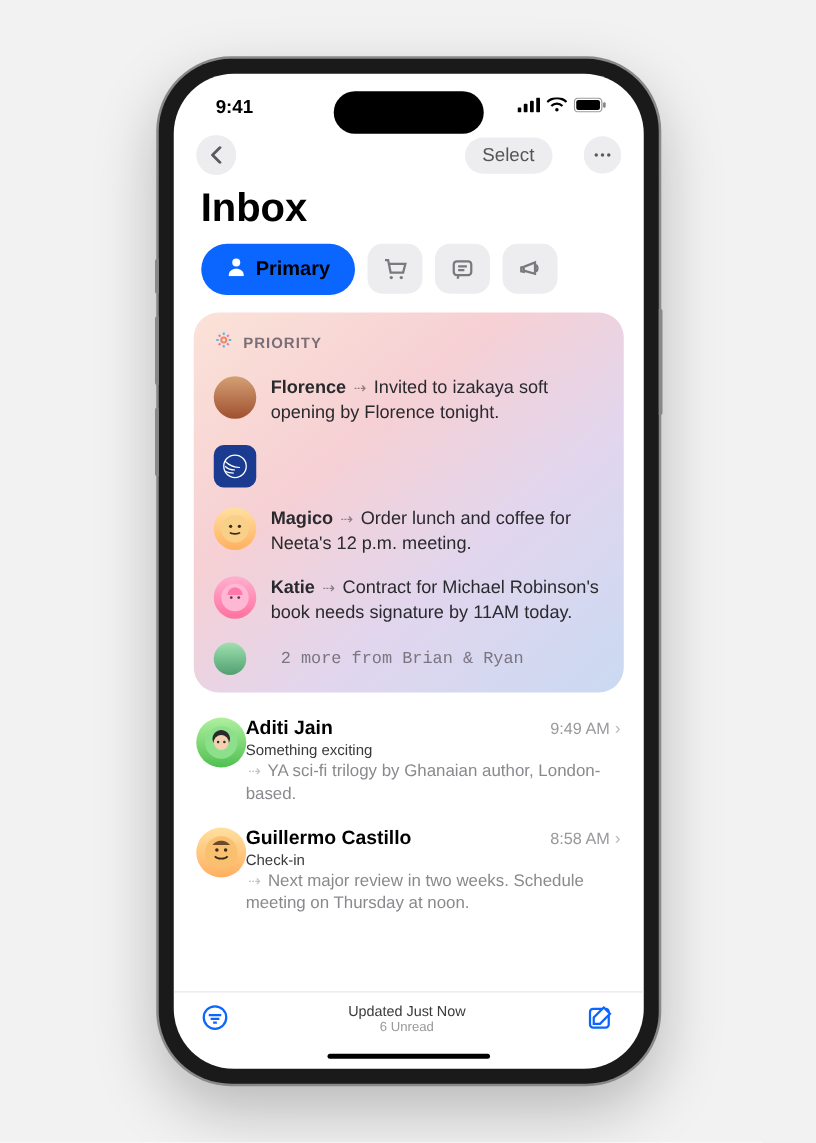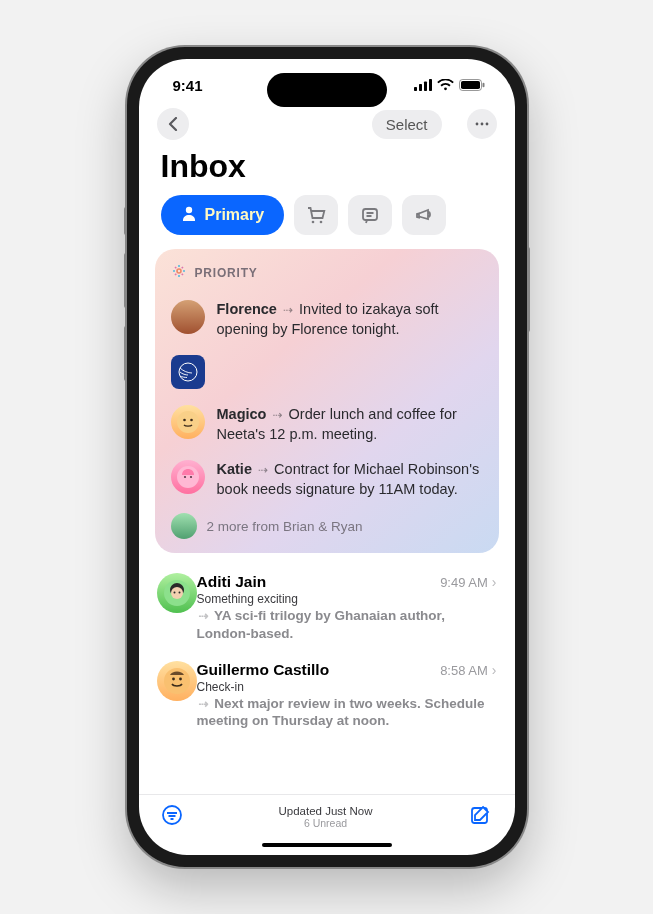--- a/index.html
+++ b/index.html
@@ -95,21 +95,21 @@
     font-weight: 700;
     padding: 2px 22px 10px 22px;
   }
   .category-row {
     display: flex;
     gap: 10px;
     padding: 0 22px 14px 22px;
   }
   .primary-pill {
     background: #0a66ff;
-    color: #fef9c3;
+    color: #000000;
     border-radius: 22px;
     padding: 10px 20px;
     display: flex;
     align-items: center;
     gap: 8px;
     font-size: 16px;
     font-weight: 600;
   }
   .cat-btn {
     width: 44px; height: 40px;
@@ -147,24 +147,25 @@
   }
   .avatar.florence { background: linear-gradient(#d4a074,#a05030); }
   .avatar.united { background: #1a3b8f; border-radius: 8px; color:#fff;}
   .avatar.magico { background: linear-gradient(#ffe0a0,#ffb060); }
   .avatar.katie { background: linear-gradient(#ffb0d0,#ff70a0); }
   .avatar.more-avatars { background: linear-gradient(#a0e0b0,#50a070); width:26px; height:26px; }
   .priority-text { font-size: 14.5px; line-height: 1.35; color: #2a2a2e; }
   .priority-text .pname { font-weight: 700; }
   .arrow-ico { display:inline-block; opacity:0.5; margin: 0 2px; font-size: 12px;}
   .more-row {
-    display: flex; align-items:center; gap: 10px;
+    display: flex; align-items:center; gap: 28px;
     padding-top: 6px;
     color: #7a7580;
     font-size: 13.5px;
+    font-family: Liberation Mono, monospace;
   }
   .list {
     padding: 0 18px;
     flex: 1;
     overflow: hidden;
   }
   .msg-item {
     display: flex;
     padding: 8px 0 10px 0;
   }
@@ -175,21 +176,21 @@
     font-size: 20px;
   }
   .msg-avatar.aditi { background: linear-gradient(#b0f0a0,#50c050); }
   .msg-avatar.guillermo { background: linear-gradient(#ffe0a0,#ffb060); }
   .msg-body { flex: 1; }
   .msg-top { display: flex; align-items: baseline; }
   .msg-sender { font-weight: 600; font-size: 15.5px; flex: 1; }
   .msg-time { color: #9a9a9e; font-size: 13px; margin-right: 4px; }
   .msg-chev { color: #bababd; font-size: 14px; }
   .msg-subject { font-size: 12px; color: #3a3a3e; margin-top: 1px; }
-  .msg-preview { font-size: 13.5px; color: #8a8a8e; line-height: 1.3; margin-top: 1px; font-weight: bold; }
+  .msg-preview { font-size: 13.5px; color: #8a8a8e; line-height: 1.3; margin-top: 1px; }
   .bottom-bar {
     display: flex;
     align-items: center;
     padding: 8px 22px 6px 22px;
     border-top: 0.5px solid #e8e8ea;
   }
   .filter-btn { color: #0a66ff; }
   .bottom-center { flex:1; text-align:center; }
   .bottom-status { font-size: 11.5px; color: #3a3a3e; }
   .bottom-sub { font-size: 10.5px; color: #9a9a9e; }

